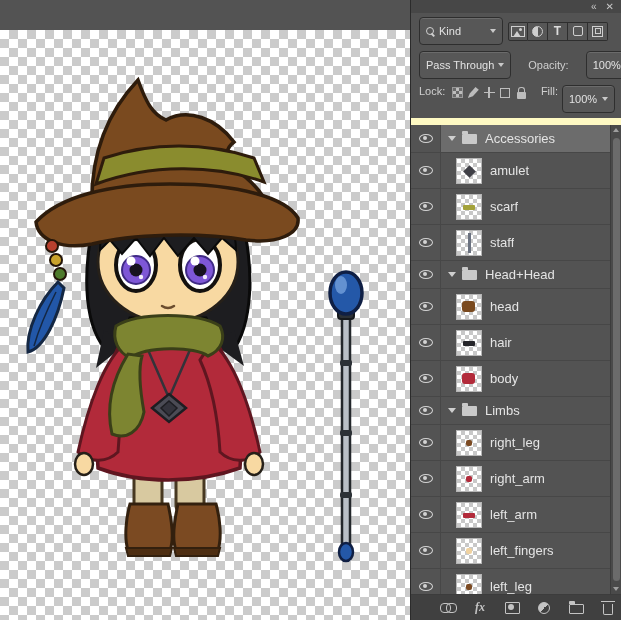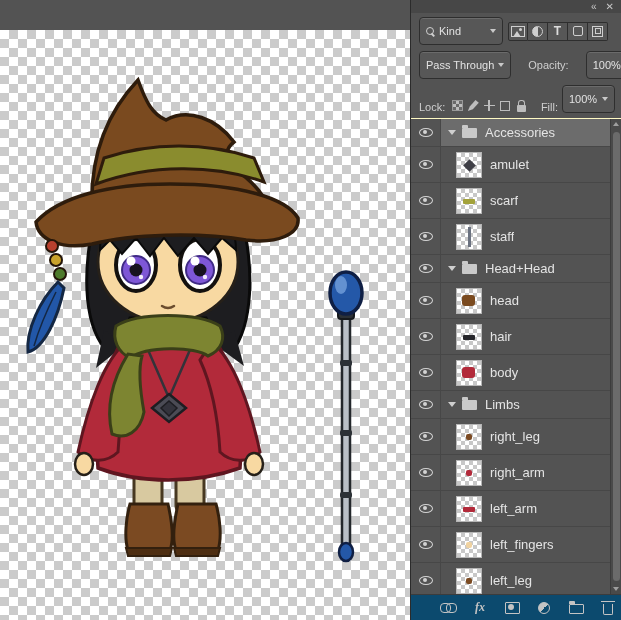--- a/index.html
+++ b/index.html
@@ -24,21 +24,21 @@
   .panel-titlebar span { cursor: default; }
 
   .tab-row { height: 22px; flex: none; background: #3e3e3e; display: flex; align-items: stretch; }
   .tab { display: flex; align-items: center; padding: 0 13px; background: #535353; color: #e2e2e2; font-size: 11px; }
   .panel-menu { margin-left: auto; margin-right: 7px; align-self: center; }
   .menu-lines { display: block; width: 13px; height: 9px; border-top: 2px solid #cfcfcf; border-bottom: 2px solid #cfcfcf; position: relative; }
   .menu-lines::after { content: ""; position: absolute; left: 0; right: 0; top: 2.5px; height: 2px; background: #cfcfcf; }
 
   .filter-row { display: flex; align-items: center; gap: 3px; padding: 4px 6px 3px 8px; }
   .blend-row  { display: flex; align-items: center; gap: 17px; padding: 3px 6px 3px 8px; }
-  .lock-row   { display: flex; align-items: flex-end; gap: 4px; padding: 3px 6px 5px 8px; border-bottom: 1px solid #fef9c3; }
+  .lock-row   { display: flex; align-items: flex-start; gap: 4px; padding: 3px 6px 5px 8px; border-bottom: 7px solid #fef9c3; }
   .lbl { color: #cfcfcf; font-size: 11px; white-space: nowrap; }
 
   .select { display: flex; align-items: center; gap: 4px; height: 28px; padding: 0 6px; background: #575757; border: 1px solid #2e2e2e; box-shadow: inset 0 1px 0 rgba(255,255,255,.12); color: #e2e2e2; border-radius: 4px; white-space: nowrap; }
   .select .caret { margin-left: auto; }
   .kind  { width: 84px; }
   .blend { width: 110px; }
   .small { width: 53px; }
   .caret { width: 0; height: 0; border-left: 3.5px solid transparent; border-right: 3.5px solid transparent; border-top: 4px solid #c9c9c9; flex: none; }
 
   .mag { position: relative; width: 9px; height: 9px; flex: none; }
@@ -95,21 +95,21 @@
   .mini.diamond { width: 9px;  height: 9px;  left: 8px;  top: 8px;  transform: rotate(45deg); }
   .mini.blob    { width: 13px; height: 11px; left: 5px;  top: 6px;  border-radius: 3px; }
 
   .scrollbar { position: absolute; right: 0; top: 0; bottom: 0; width: 11px; background: #4a4a4a; border-left: 1px solid #3c3c3c; }
   .sb-thumb { position: absolute; left: 1.5px; right: 1.5px; top: 13px; bottom: 13px; background: #6b6b6b; border-radius: 4px; }
   .sb-up, .sb-down { position: absolute; left: 2px; width: 0; height: 0; border-left: 3.5px solid transparent; border-right: 3.5px solid transparent; }
   .sb-up   { top: 3px;    border-bottom: 4.5px solid #9e9e9e; }
   .sb-down { bottom: 3px; border-top: 4.5px solid #9e9e9e; }
 
   
-  .bottom-bar { height: 26px; flex: none; background: #0c4a6e; border-top: 1px solid #3c3c3c; display: flex; align-items: center; gap: 14px; padding-left: 28px; }
+  .bottom-bar { height: 26px; flex: none; background: #404040; border-top: 1px solid #3c3c3c; display: flex; align-items: center; gap: 14px; padding-left: 28px; }
   .bbtn { width: 18px; height: 17px; display: flex; align-items: center; justify-content: center; flex: none; }
   .link-icon { position: relative; width: 16px; height: 9px; }
   .link-icon::before, .link-icon::after { content: ""; position: absolute; top: 0; width: 9px; height: 8px; border: 1.6px solid #c4c4c4; border-radius: 4px; }
   .link-icon::before { left: 0; } .link-icon::after { left: 6px; }
   .fx-icon { font-style: italic; font-weight: bold; color: #c4c4c4; font-size: 12px; font-family: "Liberation Serif", serif; }
   .layer-mask-icon { width: 15px; height: 12px; border: 1.5px solid #c4c4c4; border-radius: 1px; position: relative; }
   .layer-mask-icon::after { content: ""; position: absolute; left: 2.5px; top: 1.5px; width: 6px; height: 6px; border-radius: 50%; background: #c4c4c4; }
   .adjustment-circle-icon { width: 12px; height: 12px; border-radius: 50%; border: 1.5px solid #c4c4c4; background: linear-gradient(135deg, #c4c4c4 50%, transparent 50%); }
   .new-group-icon { position: relative; width: 15px; height: 10px; border: 1.5px solid #c4c4c4; border-radius: 1px; margin-top: 3px; }
   .new-group-icon::before { content: ""; position: absolute; top: -4px; left: -1px; width: 6px; height: 2.5px; background: #c4c4c4; border-radius: 1px 1px 0 0; }

